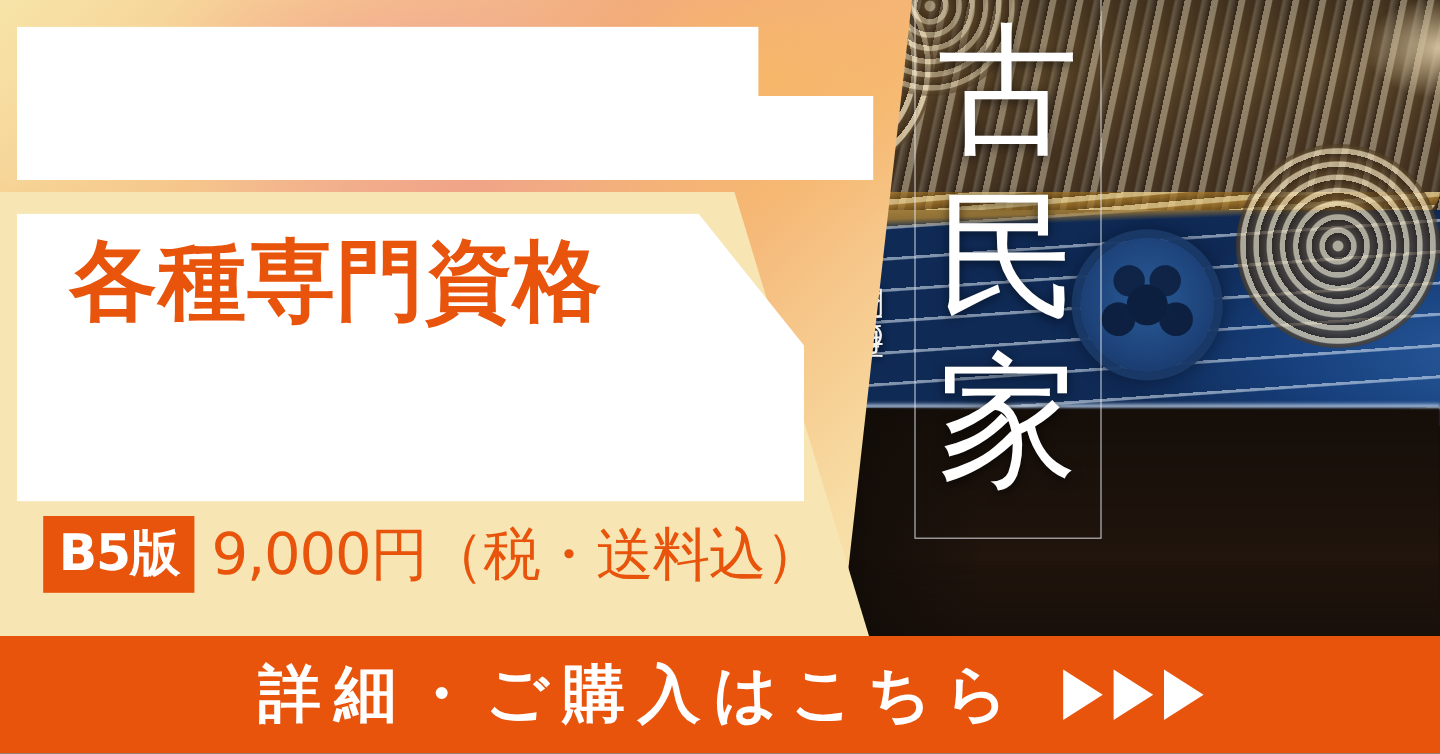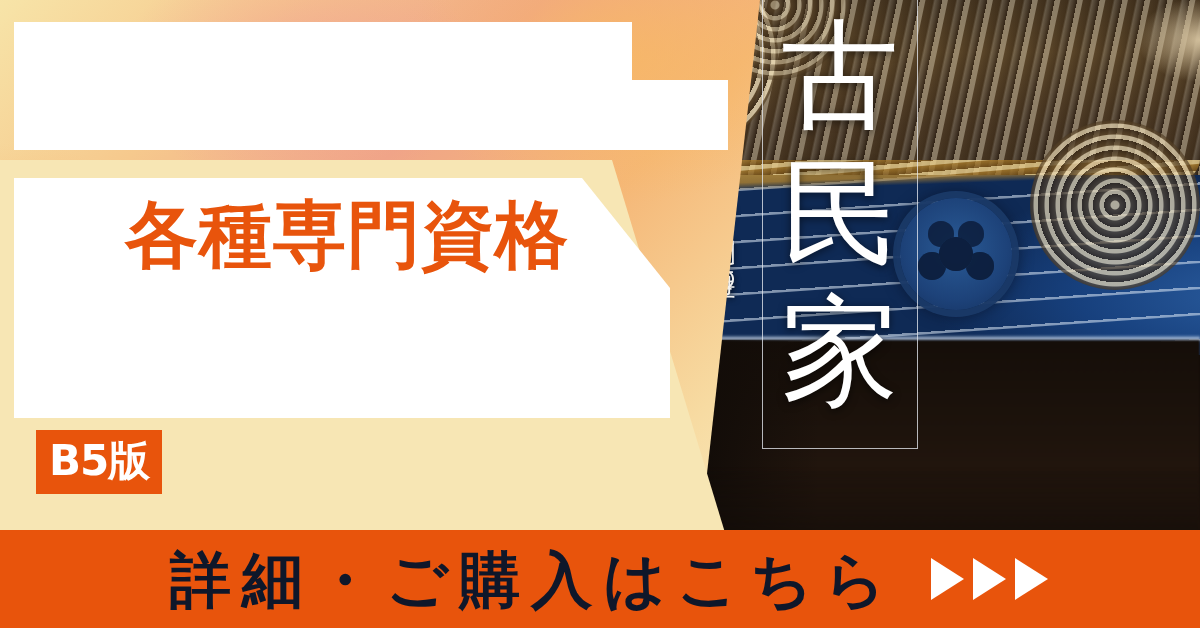--- a/index.html
+++ b/index.html
@@ -196,21 +196,21 @@
   .cert-lines span{display:block;}
 
   .headline{
     position:absolute; left:20px; top:186px; width:648px;
     color:#e8540c;
     font-size:73px;
     font-weight:700;
     line-height:1.33;
     letter-spacing:1px;
   }
-  .headline .l1{display:block;text-align:center;padding-left:6px;}
+  .headline .l1{display:block;text-align:left;padding-left:6px;margin-left:32px;}
   .headline .l2{display:block;text-align:right;padding-right:8px;}
 
   .price-row{
     position:absolute; left:22px; top:430px;
     display:flex; align-items:center; gap:14px;padding-left:14px;
   }
   .badge{
     background:#e8540c; color:#ffffff;
     font-size:42px; font-weight:700;
     line-height:1;
@@ -225,22 +225,22 @@
     white-space:nowrap;
   }
 
   
   .cta{
     position:absolute; left:0; top:530px; width:1200px; height:98px;
     background:#e8540c;
     display:flex; align-items:center; justify-content:center; gap:34px;
   }
   .cta-text{
-    color:#0f172a;
-    font-size:61px;
+    color:#ffffff;
+    font-size:52px;
     font-weight:700;
     letter-spacing:11px;
     line-height:1;
     white-space:nowrap;
     margin-left:18px;
   }
   .arrows{display:flex; gap:9px; align-items:center;}
   .arrows i{
     display:block;
     width:0;height:0;
@@ -283,20 +283,21 @@
   <div class="white-top"></div>
   <div class="white-main"></div>
 
 
   <div class="headline">
     <span class="l1">各種専門資格</span>
   </div>
 
   <div class="price-row">
     <div class="badge">B5版</div>
+    <div class="price-text">9,000円（税・送料込）</div>
   </div>
 
   <div class="cta">
     <div class="cta-text">詳細・ご購入はこちら</div>
     <div class="arrows">
       <i></i>
       <i></i>
       <i></i>
     </div>
   </div>

